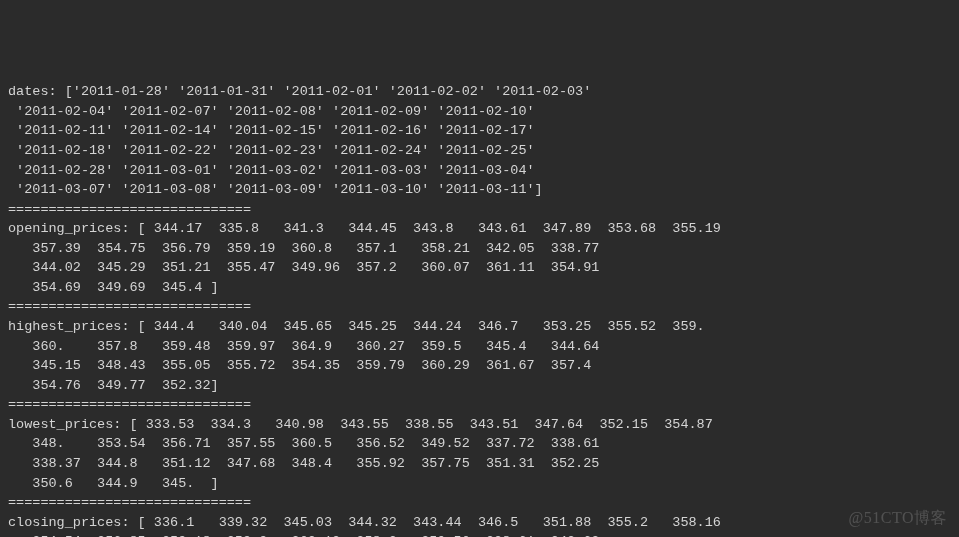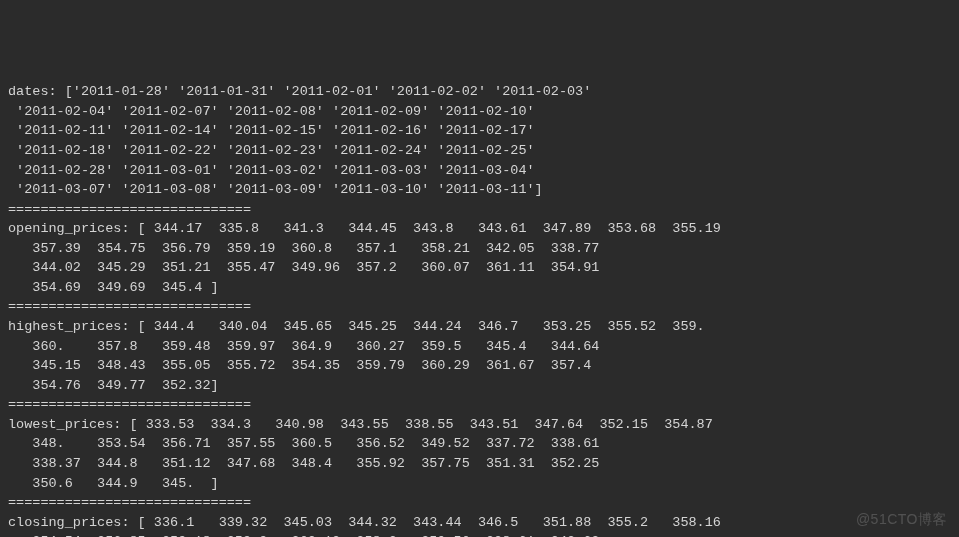--- a/index.html
+++ b/index.html
@@ -14,22 +14,22 @@
     width: 959px;
     height: 537px;
     overflow: hidden;
     position: relative;
   }
   .watermark {
     position: absolute;
     right: 12px;
     bottom: 8px;
     color: rgba(255,255,255,0.18);
-    font-family: Liberation Sans, sans-serif;
-    font-size: 14px;
+    font-family: Liberation Serif, serif;
+    font-size: 16px;
     letter-spacing: 0.5px;
   }
 </style>
 </head>
 <body>
 
 
 
 <div id="out">dates: ['2011-01-28' '2011-01-31' '2011-02-01' '2011-02-02' '2011-02-03'
  '2011-02-04' '2011-02-07' '2011-02-08' '2011-02-09' '2011-02-10'

